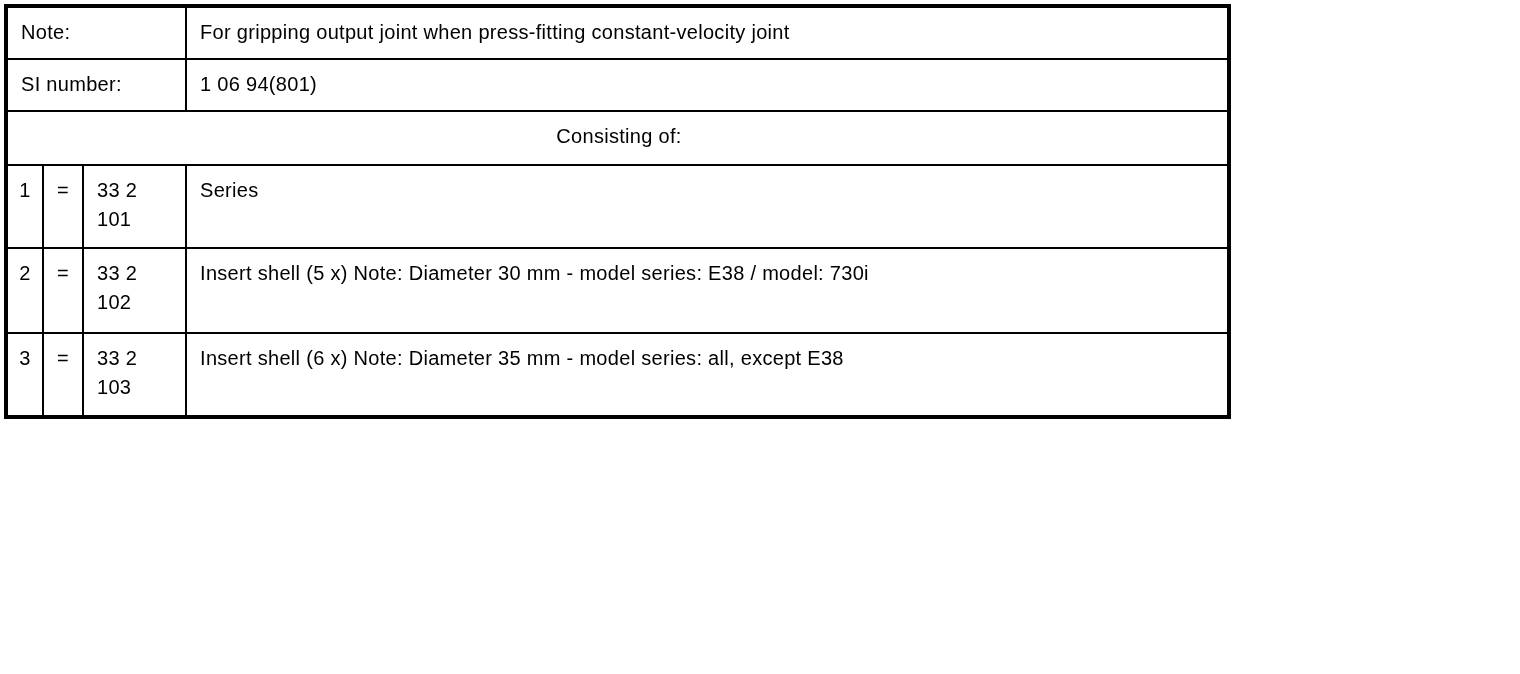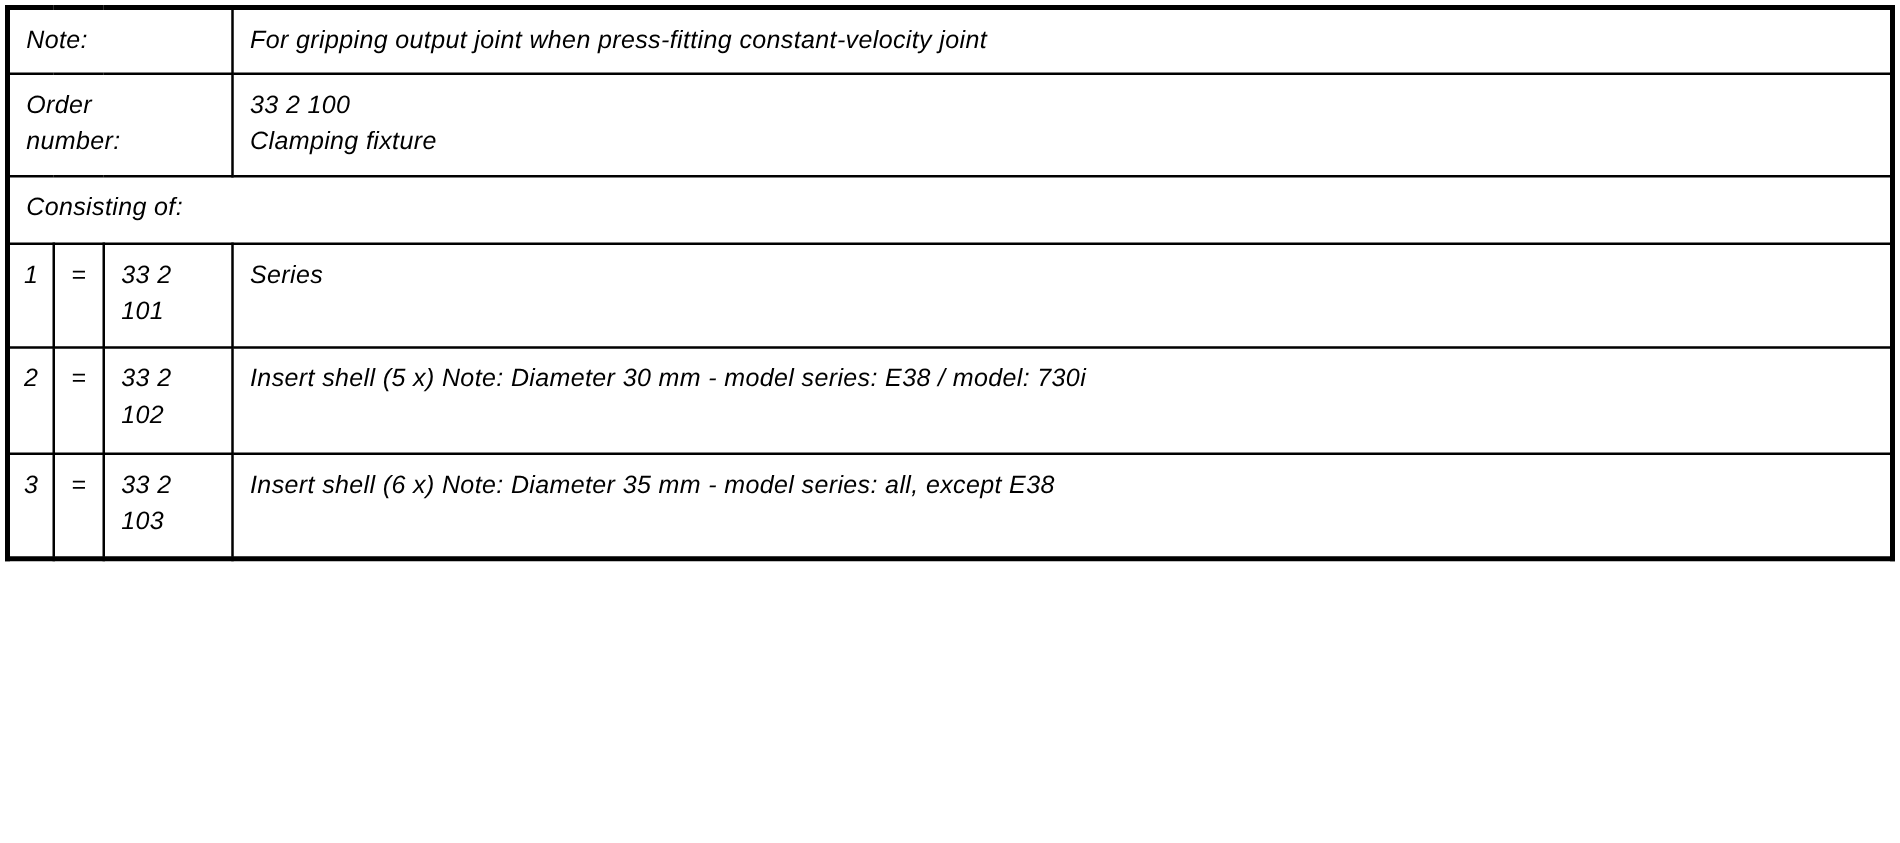--- a/index.html
+++ b/index.html
@@ -15,24 +15,23 @@
   }
   body {
     width: 1520px;
     height: 674px;
     font-family: "Liberation Sans", sans-serif;
     color: var(--text-color);
   }
   .spec-table {
     border-collapse: collapse;
     table-layout: fixed;
-    width: 1512px;
+    width: 1227px;
     margin: 4px 0 0 4px;
     border: 4px solid var(--border-color);
-    font-style: italic;
   }
   .spec-table td {
     border: 2px solid var(--border-color);
     vertical-align: top;
     padding: 10px 10px 8px 13px;
     font-size: 20px;
     line-height: 29px;
     letter-spacing: 0.3px;
     white-space: pre-line;
     overflow: hidden;
@@ -41,21 +40,21 @@
     text-align: center;
     padding-left: 2px;
     padding-right: 2px;
   }
   
   tr.r-note      { height: 53px; }
   tr.r-series    { height: 86px; }
   tr.r-storage   { height: 84px; }
   tr.r-si        { height: 52px; }
   tr.r-order     { height: 82px; }
-  tr.r-consist   { height: 54px; }
+  tr.r-consist   { height: 54px; text-align: center; }
   tr.r-item1     { height: 83px; }
   tr.r-item2     { height: 85px; }
   tr.r-item3     { height: 84px; }
   col.c-pos  { width: 37px; }
   col.c-eq   { width: 40px; }
   col.c-num  { width: 103px; }
 </style>
 </head>
 <body>
 
@@ -64,25 +63,23 @@
     <col class="c-pos">
     <col class="c-eq">
     <col class="c-num">
     <col class="c-desc">
   </colgroup>
   <tbody>
     <tr class="r-note">
       <td colspan="3" class="label-cell">Note:</td>
       <td class="value-cell">For gripping output joint when press-fitting constant-velocity joint</td>
     </tr>
-    <tr class="r-order">
-      <td colspan="3" class="label-cell">Order
-number:</td>
-      <td class="value-cell">33 2 100
-Clamping fixture</td>
+    <tr class="r-si">
+      <td colspan="3" class="label-cell">SI number:</td>
+      <td class="value-cell">1 06 94(801)</td>
     </tr>
     <tr class="r-consist">
       <td colspan="4" class="section-cell">Consisting of:</td>
     </tr>
     <tr class="r-item1">
       <td class="pos-cell">1</td>
       <td class="eq-cell">=</td>
       <td class="num-cell">33 2
 101</td>
       <td class="desc-cell">Series</td>

